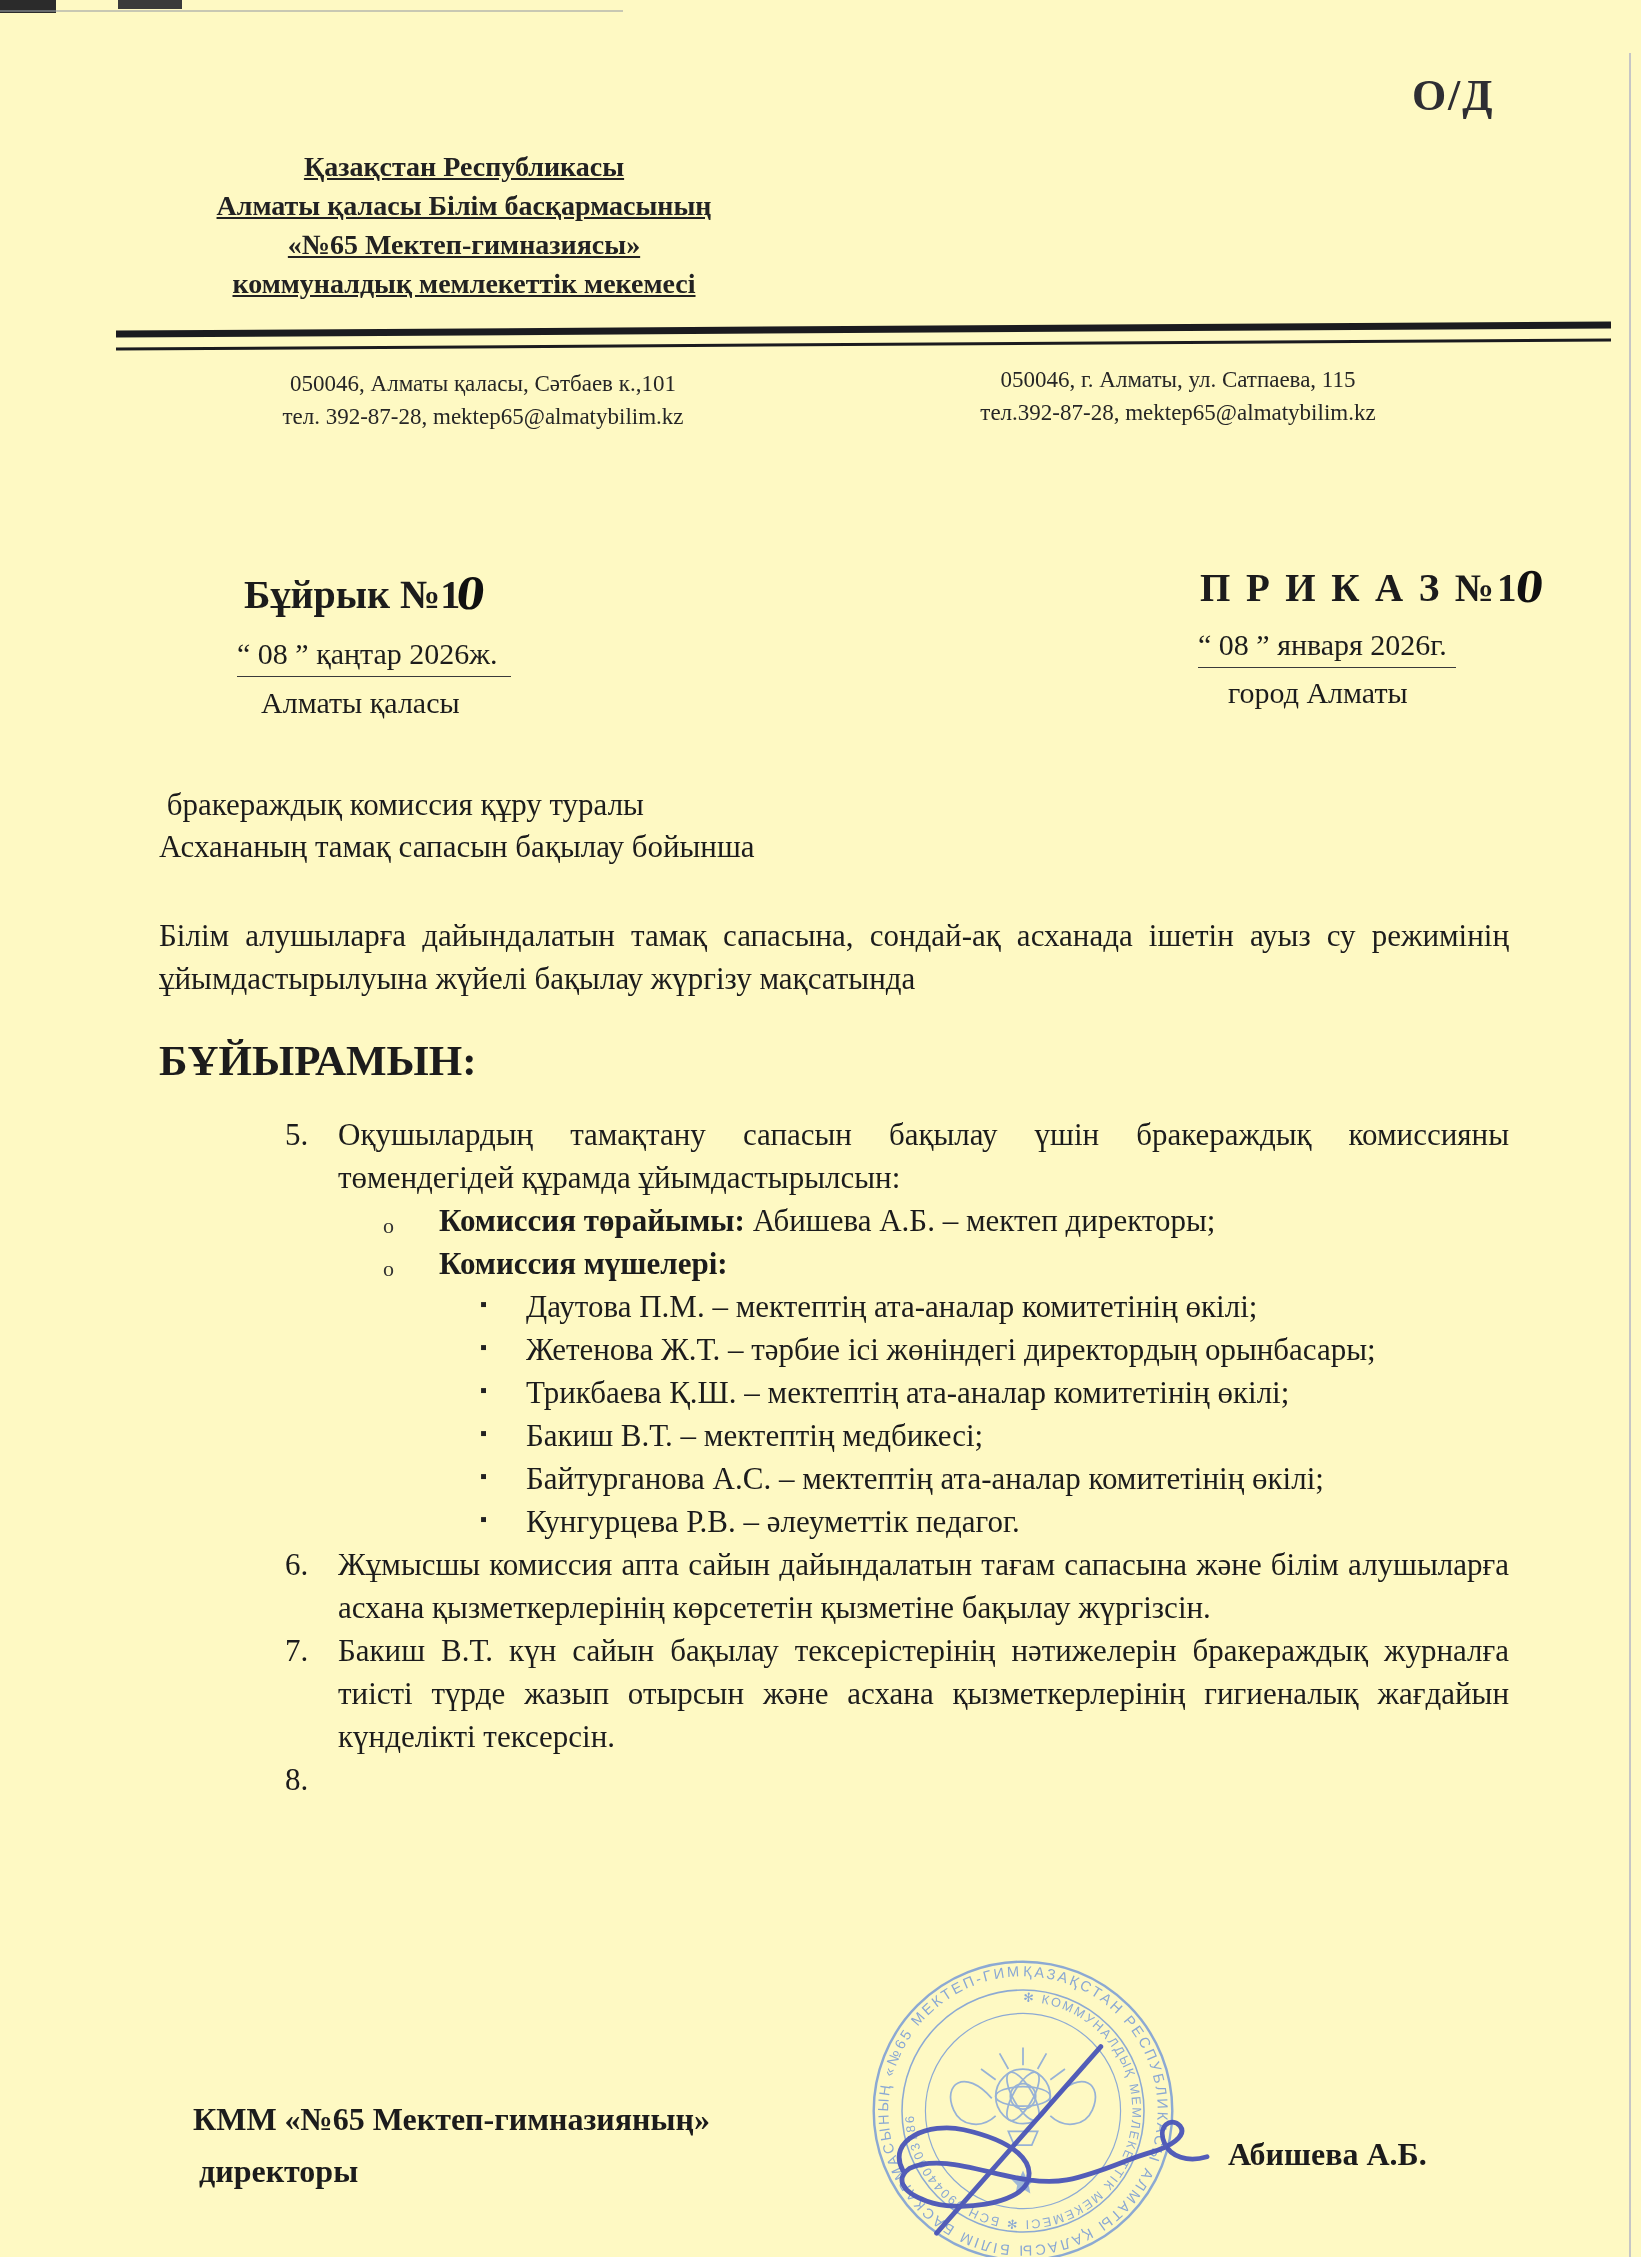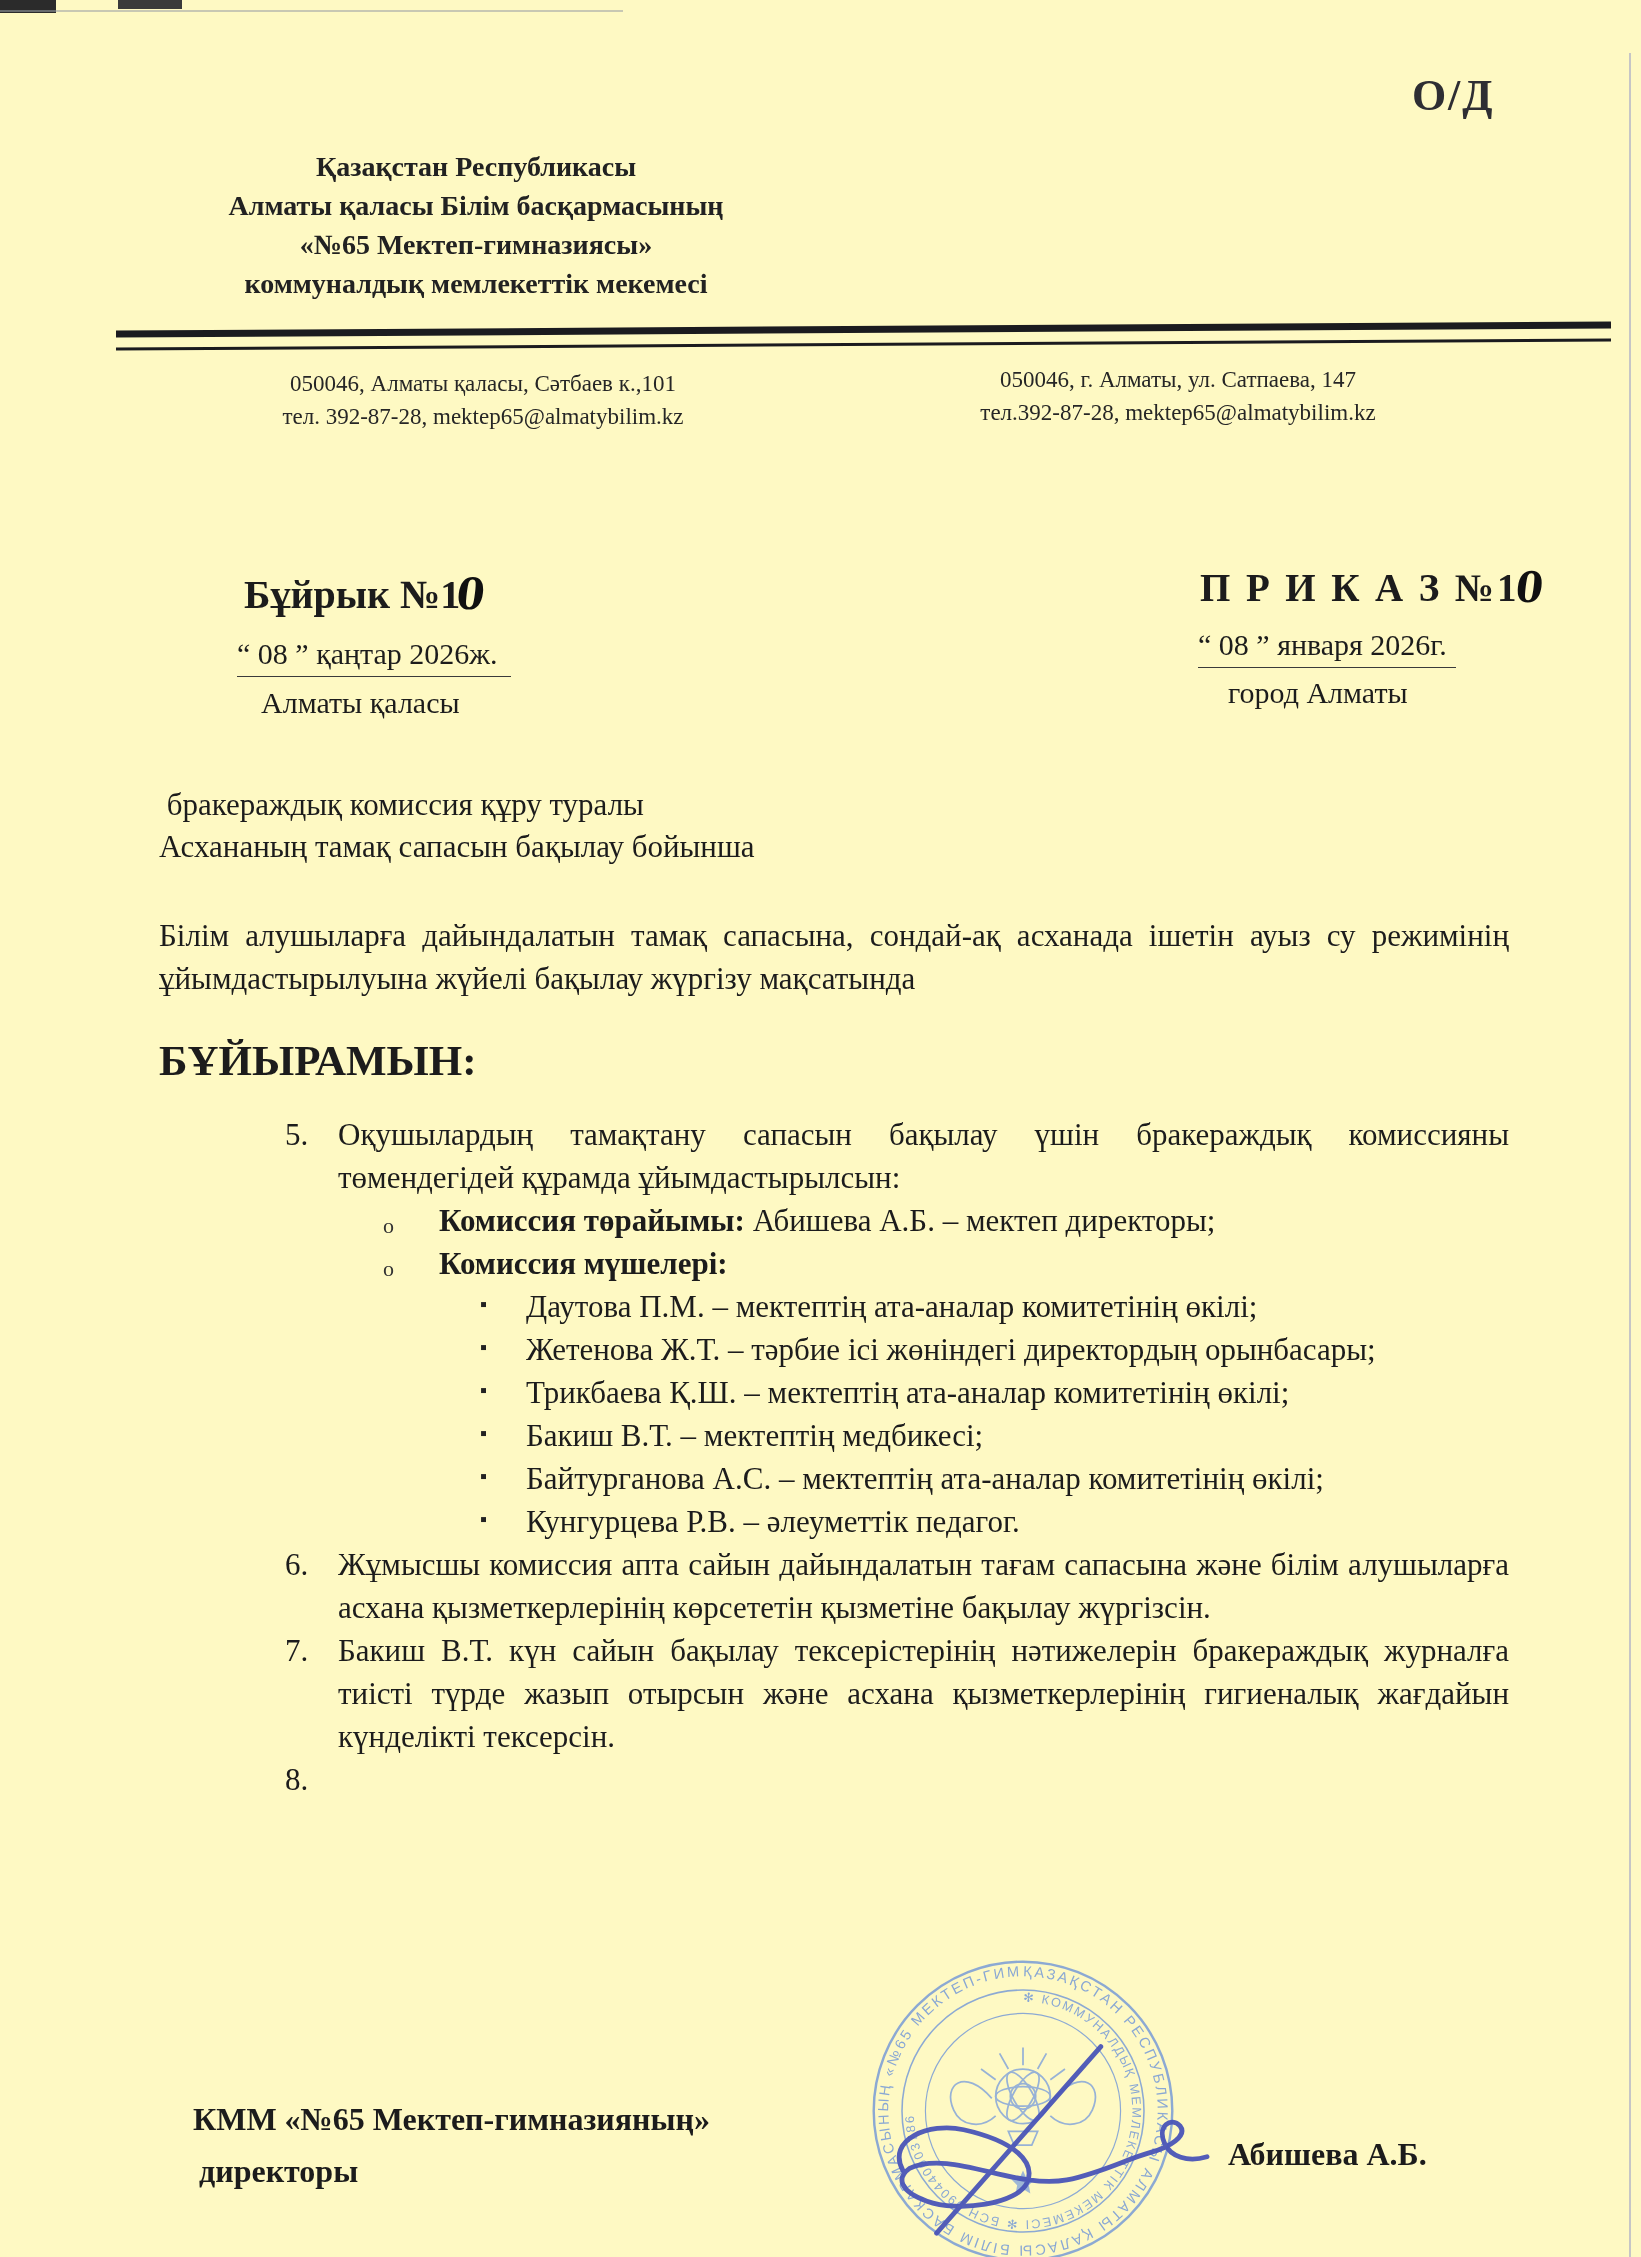--- a/index.html
+++ b/index.html
@@ -10,21 +10,21 @@
   }
   
   .artifact-top1{position:absolute;left:0;top:0;width:56px;height:12.6px;background:#2b2b2b;}
   .artifact-top2{position:absolute;left:118px;top:0;width:64px;height:8.7px;background:#3a3a3a;}
   .artifact-topline{position:absolute;left:0;top:9.7px;width:623px;height:1.9px;background:#9aa0a6;opacity:.55;}
   .artifact-right{position:absolute;left:1629px;top:53px;width:1.9px;height:2204px;background:#c6c6c6;}
 
   .classif{position:absolute;left:1412px;top:70px;font-size:44px;font-weight:bold;letter-spacing:1.9px;color:#2e2e33;}
 
   .hdr-col{position:absolute;text-align:center;font-weight:bold;font-size:28px;line-height:39px;color:#222;}
-  .hdr-left{left:162px;top:147px;width:628px;}
+  .hdr-left{left:150px;top:147px;width:628px;text-decoration:underline;}
   .hdr-right{left:826px;top:147px;width:710px;}
 
   .rule{position:absolute;left:116px;width:1495px;background:#1b1b1f;transform:rotate(-0.35deg);}
   .rule-thick{top:326px;height:6.8px;}
   .rule-thin{top:343px;height:2.9px;}
 
   .addr{position:absolute;text-align:center;font-size:23px;line-height:33px;color:#262626;}
   .addr-left{left:179px;top:367px;width:608px;}
   .addr-right{left:922px;top:363px;width:512px;}
 
@@ -78,21 +78,21 @@
   </div>
 
   <div class="rule rule-thick"></div>
   <div class="rule rule-thin"></div>
 
   <div class="addr addr-left">
     <div>050046, Алматы қаласы,  Сәтбаев к.,101</div>
     <div>тел. 392-87-28, mektep65@almatybilim.kz</div>
   </div>
   <div class="addr addr-right">
-    <div>050046, г. Алматы, ул. Сатпаева, 147</div>
+    <div>050046, г. Алматы, ул. Сатпаева, 115</div>
     <div>тел.392-87-28, mektep65@almatybilim.kz</div>
   </div>
 
   <div class="order-kk"><span>Бұйрык №1</span><span class="hand0">0</span></div>
   <div class="order-ru"><span>П Р И К А З №1</span><span class="hand0">0</span></div>
 
   <div class="date-kk">“ 08 ” қаңтар 2026ж.</div>
   <div class="city-kk">Алматы қаласы</div>
   <div class="date-ru">“ 08 ” января  2026г.</div>
   <div class="city-ru">город Алматы</div>

